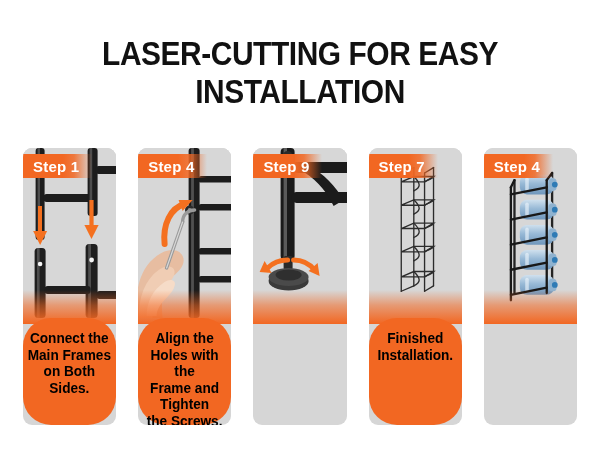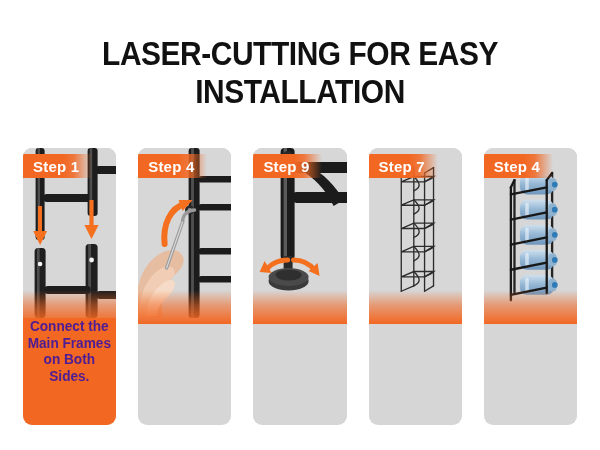--- a/index.html
+++ b/index.html
@@ -38,23 +38,23 @@
   .photo svg{display:block;width:100%;height:100%;}
 
   
   .fade{
     position:absolute;left:0;right:0;top:142px;height:34px;
     background:linear-gradient(to bottom,rgba(242,103,34,0) 0%,rgba(242,103,34,0.55) 45%,#f26722 100%);
     pointer-events:none;
   }
   .caption{
     position:absolute;left:0;right:0;top:170px;bottom:0;
-    background:#f26722;color:#4c1d95;text-align:center;
+    background:#f26722;color:#000000;text-align:center;
     display:flex;align-items:flex-start;justify-content:center;
-    padding-top:0;box-sizing:border-box;
+    padding-top:12px;box-sizing:border-box;border-radius:28px;
   }
   .caption span{
     display:block;
     font-family:"Liberation Sans Narrow","Liberation Sans","DejaVu Sans Condensed",sans-serif;
     font-weight:bold;font-size:14.5px;line-height:16.5px;
     transform:scaleX(0.94);transform-origin:center top;
     white-space:pre-line;
   }
 
   
@@ -150,20 +150,27 @@
           <path d="M34 120 L50 74" stroke="#d8d8d8" stroke-width="1.2" fill="none" stroke-linecap="round"></path>
 
           <g>
             <path d="M32 96 C30 76 38 60 52 56" stroke="#f4701f" stroke-width="6" fill="none" stroke-linecap="round"></path>
             <polygon points="46,52 60,52 50,63" fill="#f4701f"></polygon>
           </g>
         </svg>
       </div>
       <div class="fade"></div>
       <div class="badge">Step 4</div>
+      <div class="caption">
+        <span>Align the
+Holes with the
+Frame and
+Tighten
+the Screws.</span>
+      </div>
     </div>
 
     <div class="panel">
       <div class="photo">
         <svg viewBox="0 0 104 170" preserveAspectRatio="xMidYMid slice">
           <rect x="0" y="0" width="104" height="170" fill="#d7d7d7"></rect>
 
           <rect x="33" y="0" width="14" height="112" rx="4" fill="#1b1b1b"></rect>
           <rect x="36" y="0" width="3.4" height="112" fill="#6b6b6b" opacity=".8"></rect>
 
@@ -229,20 +236,24 @@
 
             <line x1="36" y1="18" x2="50" y2="12"></line>
             <line x1="62" y1="18" x2="72" y2="12"></line>
             <line x1="36" y1="150" x2="50" y2="144"></line>
             <line x1="62" y1="150" x2="72" y2="144"></line>
           </g>
         </svg>
       </div>
       <div class="fade"></div>
       <div class="badge">Step 7</div>
+      <div class="caption">
+        <span>Finished
+Installation.</span>
+      </div>
     </div>
 
     <div class="panel">
       <div class="photo">
         <svg viewBox="0 0 104 170" preserveAspectRatio="xMidYMid meet">
           <rect x="0" y="0" width="104" height="170" fill="#d7d7d7"></rect>
           <defs>
             <linearGradient id="jug" x1="0" y1="0" x2="0" y2="1">
               <stop offset="0%" stop-color="#cfe0ee"></stop>
               <stop offset="45%" stop-color="#97b9d6"></stop>

